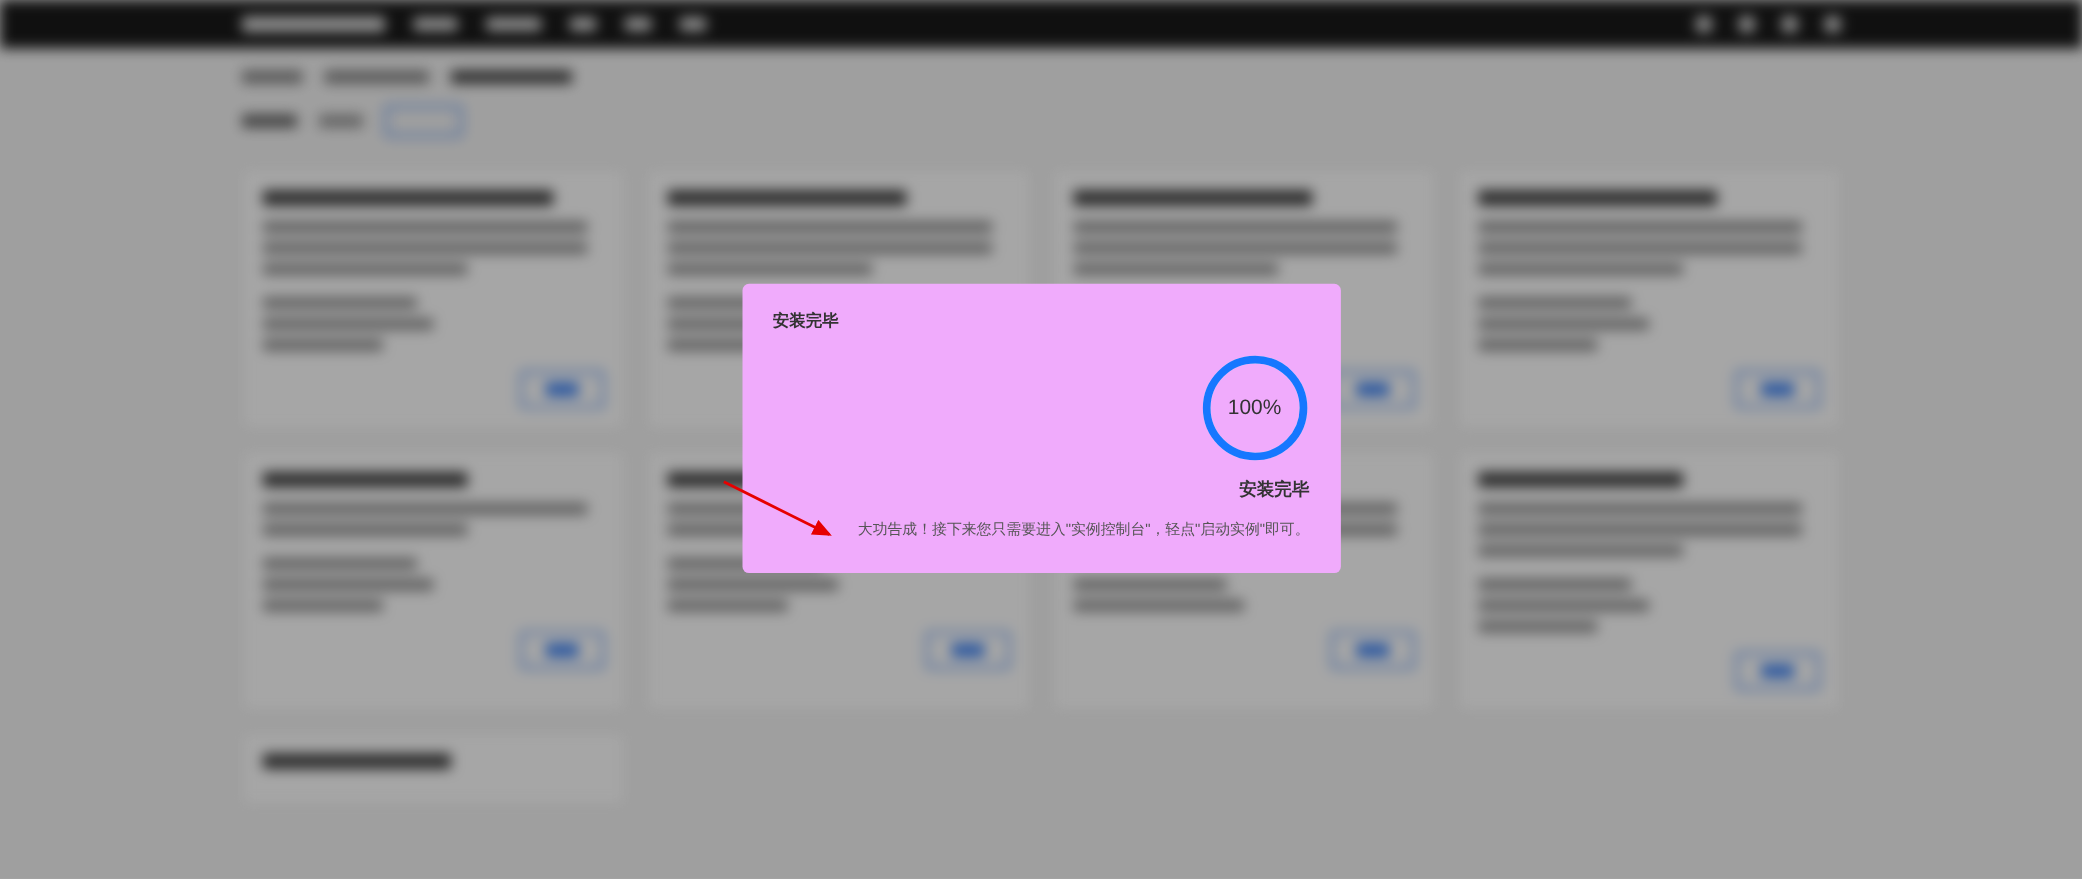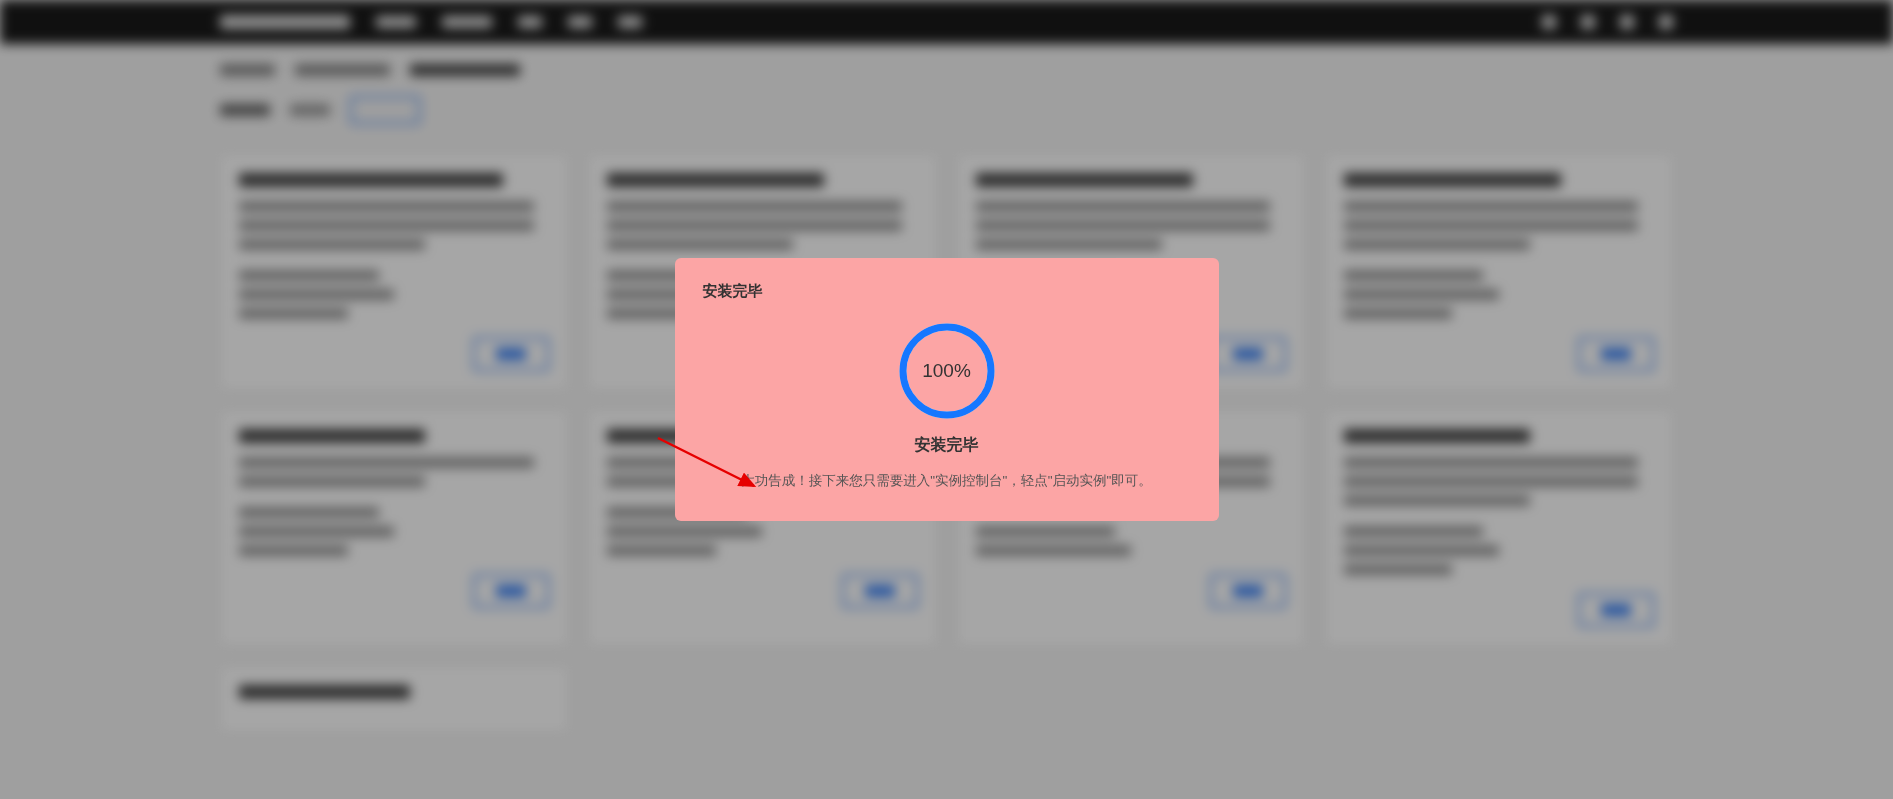--- a/index.html
+++ b/index.html
@@ -140,37 +140,37 @@
     
     .overlay {
       position: absolute;
       inset: 0;
       background: rgba(0,0,0,0.35);
       display: flex;
       align-items: center;
       justify-content: center;
     }
     .modal {
-      background: #fca5a5;
+      background: #f0abfc;
       border-radius: 6px;
       width: 544px;
       padding: 24px 28px 28px;
       position: relative;
       top: -10px;
     }
     .modal-title {
       font-size: 15px;
       font-weight: bold;
       color: #333;
       margin-bottom: 20px;
     }
     .progress-wrap {
       display: flex;
       flex-direction: column;
-      align-items: center;
+      align-items: flex-end;
       gap: 14px;
     }
     .progress-circle {
       position: relative;
       width: 100px;
       height: 100px;
     }
     .progress-circle svg {
       transform: rotate(-90deg);
     }

